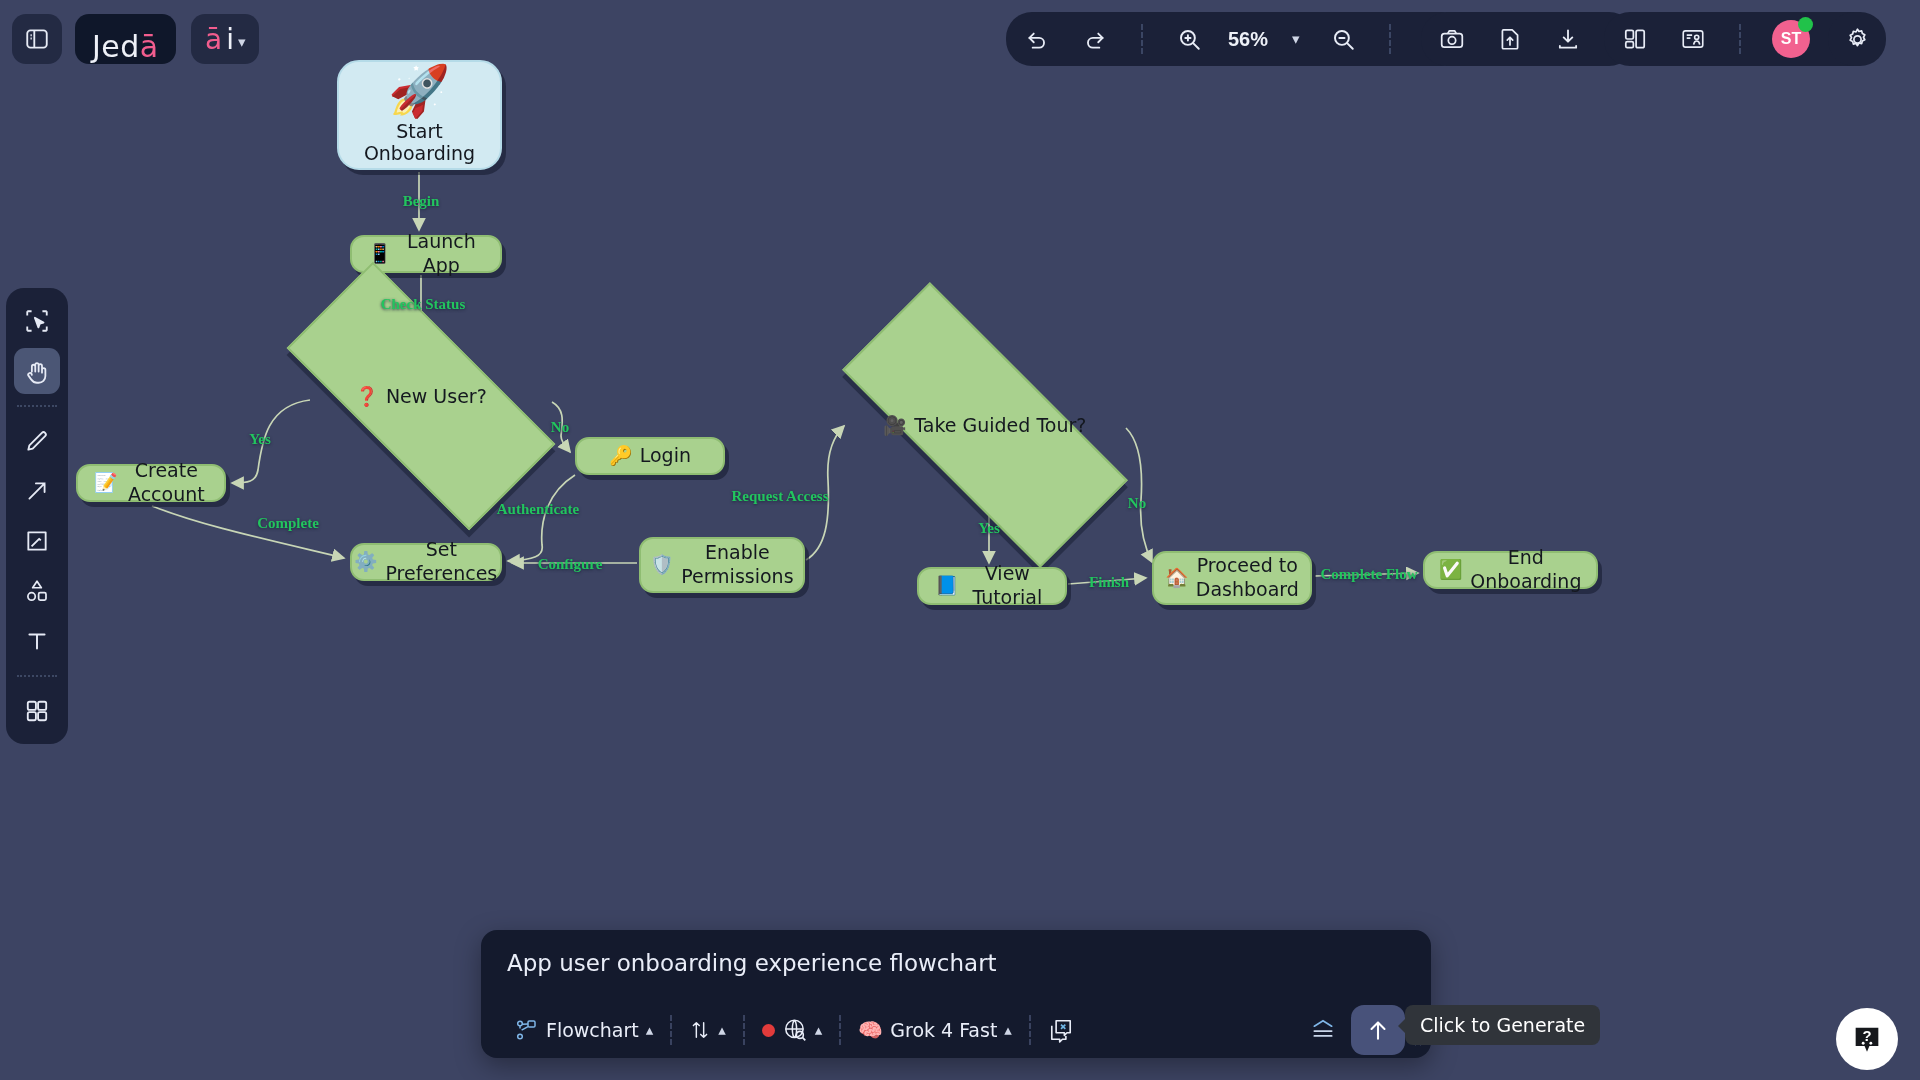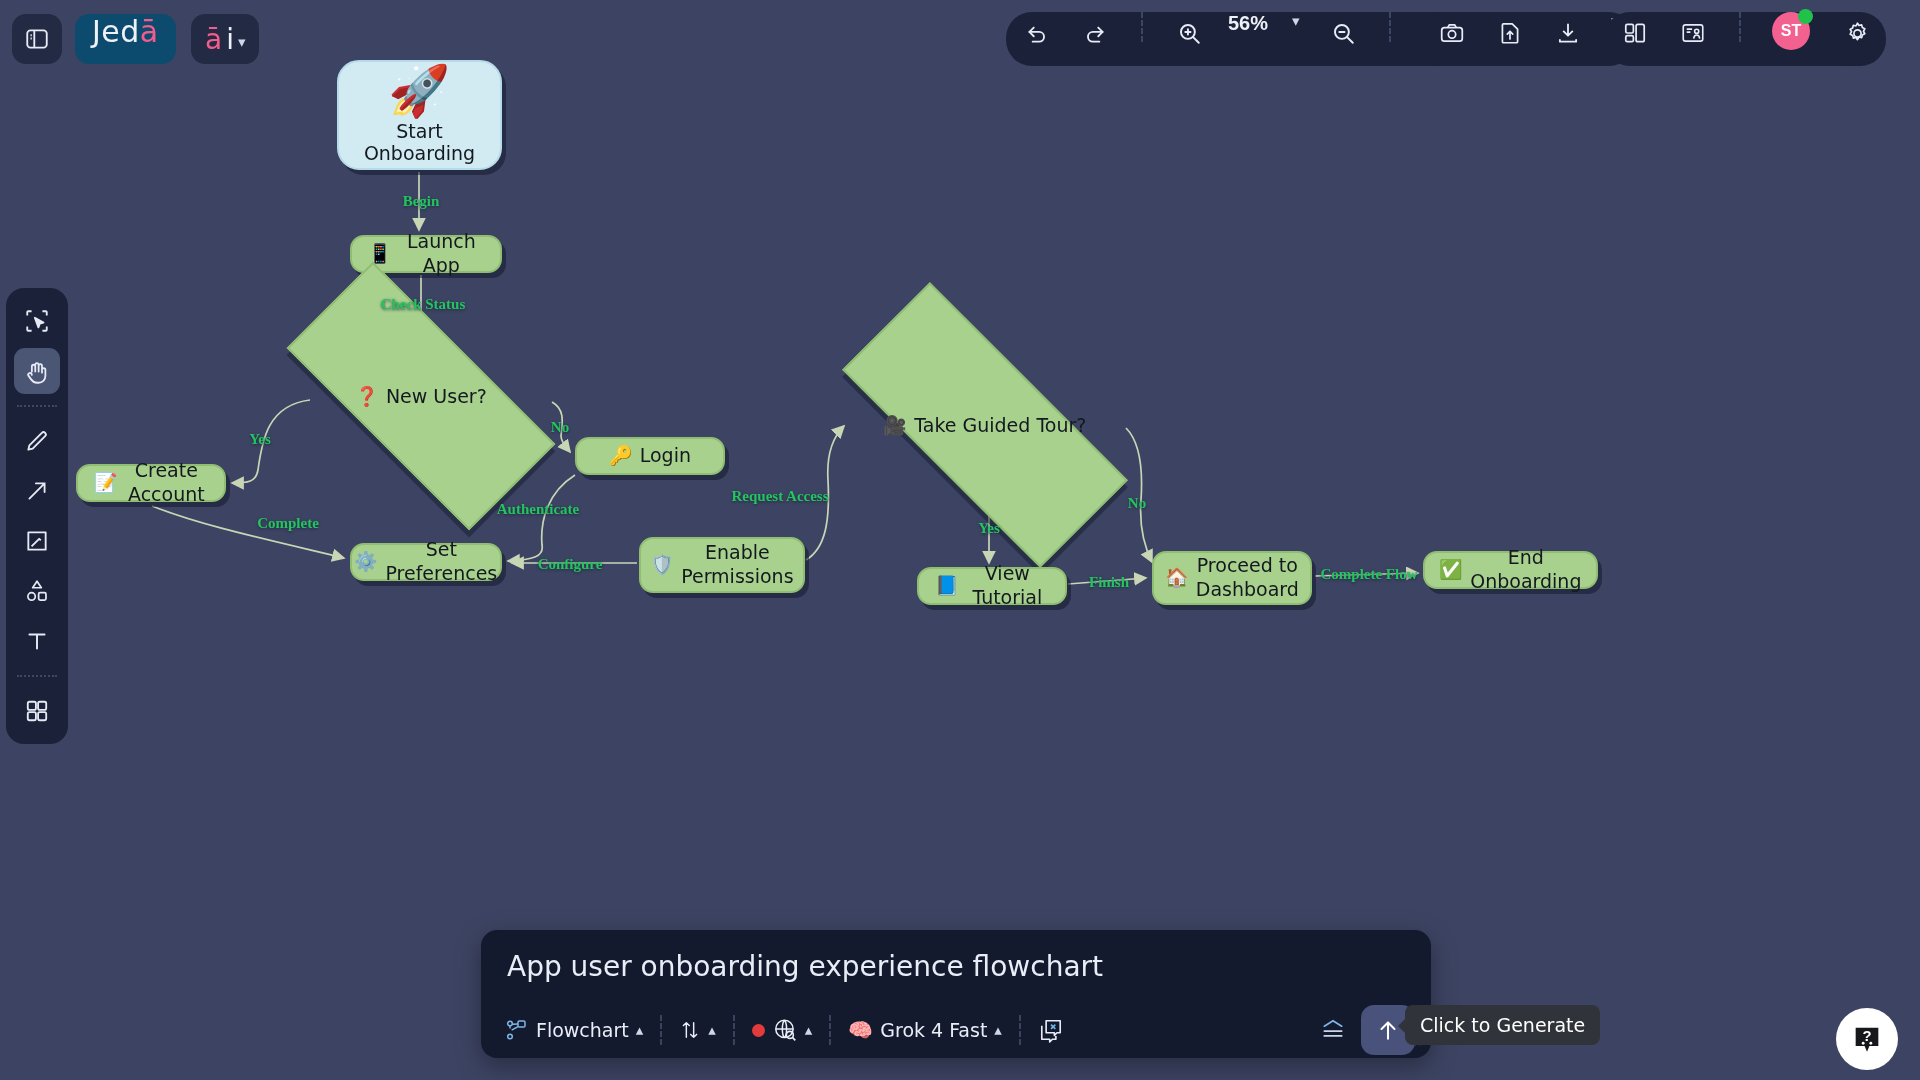--- a/index.html
+++ b/index.html
@@ -16,40 +16,40 @@
   .icon-btn {
     display: flex; align-items: center; justify-content: center;
     border-radius: 12px; cursor: pointer; color: #e8ecf6;
   }
   .panel-toggle {
     position: absolute; left: 12px; top: 14px; width: 50px; height: 50px;
     background: #232a43; border-radius: 14px;
   }
   .logo {
     position: absolute; left: 75px; top: 14px; height: 50px;
-    background: #0c4a6e; border-radius: 14px;
-    display: flex; align-items: flex-start; padding: 0 17px;
+    background: #0f172a; border-radius: 14px;
+    display: flex; align-items: flex-end; padding: 0 17px;
     font-size: 30px; color: #eef1f8; letter-spacing: .5px;
     font-family: "DejaVu Sans", sans-serif;
   }
   .logo .accent { color: #f25d8e; }
   .ai-chip {
     position: absolute; left: 191px; top: 14px; height: 50px;
     background: #232a43; border-radius: 14px;
     display: flex; align-items: center; gap: 4px; padding: 0 14px;
     font-size: 28px; color: #eef1f8; cursor: pointer;
     font-family: "DejaVu Sans", sans-serif;
   }
   .ai-chip .accent { color: #f25d8e; }
   .ai-chip .chev { font-size: 15px; color: #cfd6e6; margin-top: 6px; }
 
   .tgroup {
     position: absolute; top: 12px; height: 54px;
     background: #1b2138; border-radius: 26px;
-    display: flex; align-items: flex-start; gap: 16px; padding: 0 10px;
+    display: flex; align-items: center; gap: 16px; padding: 0 10px;
   }
   .tgroup .sep { width: 0; height: 30px; border-left: 2px dashed #3b4664; margin: 0 9px; }
   .tbtn { width: 42px; height: 42px; border-radius: 10px; }
   .zoomlabel {
     font-size: 20px; font-weight: bold; color: #eef1f8;
     padding: 0 2px; cursor: pointer; user-select: none;
   }
   .chev-sm { color: #cfd6e6; font-size: 15px; padding: 0 6px; cursor: pointer; }
 
   .grp-hist { left: 1006px; }
@@ -120,25 +120,25 @@
   }
 
   
   .dock {
     position: absolute; left: 481px; top: 930px; width: 950px; height: 128px;
     background: #141a2d; border-radius: 16px; z-index: 30;
     box-shadow: 0 8px 26px rgba(0,0,0,.35);
   }
   .dock .prompt {
     position: absolute; left: 26px; top: 20px; right: 22px;
-    font-size: 28px; color: #e9edf8; font-family: "DejaVu Sans", sans-serif;
+    font-size: 23px; color: #e9edf8; font-family: "DejaVu Sans", sans-serif;
   }
   .dockbar {
     position: absolute; left: 0; bottom: 0; width: 100%; height: 56px;
-    display: flex; align-items: center; padding: 0 16px;
+    display: flex; align-items: center; padding: 0 26px;
   }
   .dchip {
     display: flex; align-items: center; gap: 7px;
     color: #e9edf8; font-size: 19px; cursor: pointer; padding: 0 8px; height: 40px;
     font-family: "DejaVu Sans", sans-serif;
   }
   .dsep { width: 0; height: 30px; border-left: 2px dashed #39425f; margin: 0 9px; }
   .dchip .caret { font-size: 15px; color: #cfd6e6; }
   .reddot { width: 13px; height: 13px; border-radius: 50%; background: #e23b3b; }
   .send-btn {

